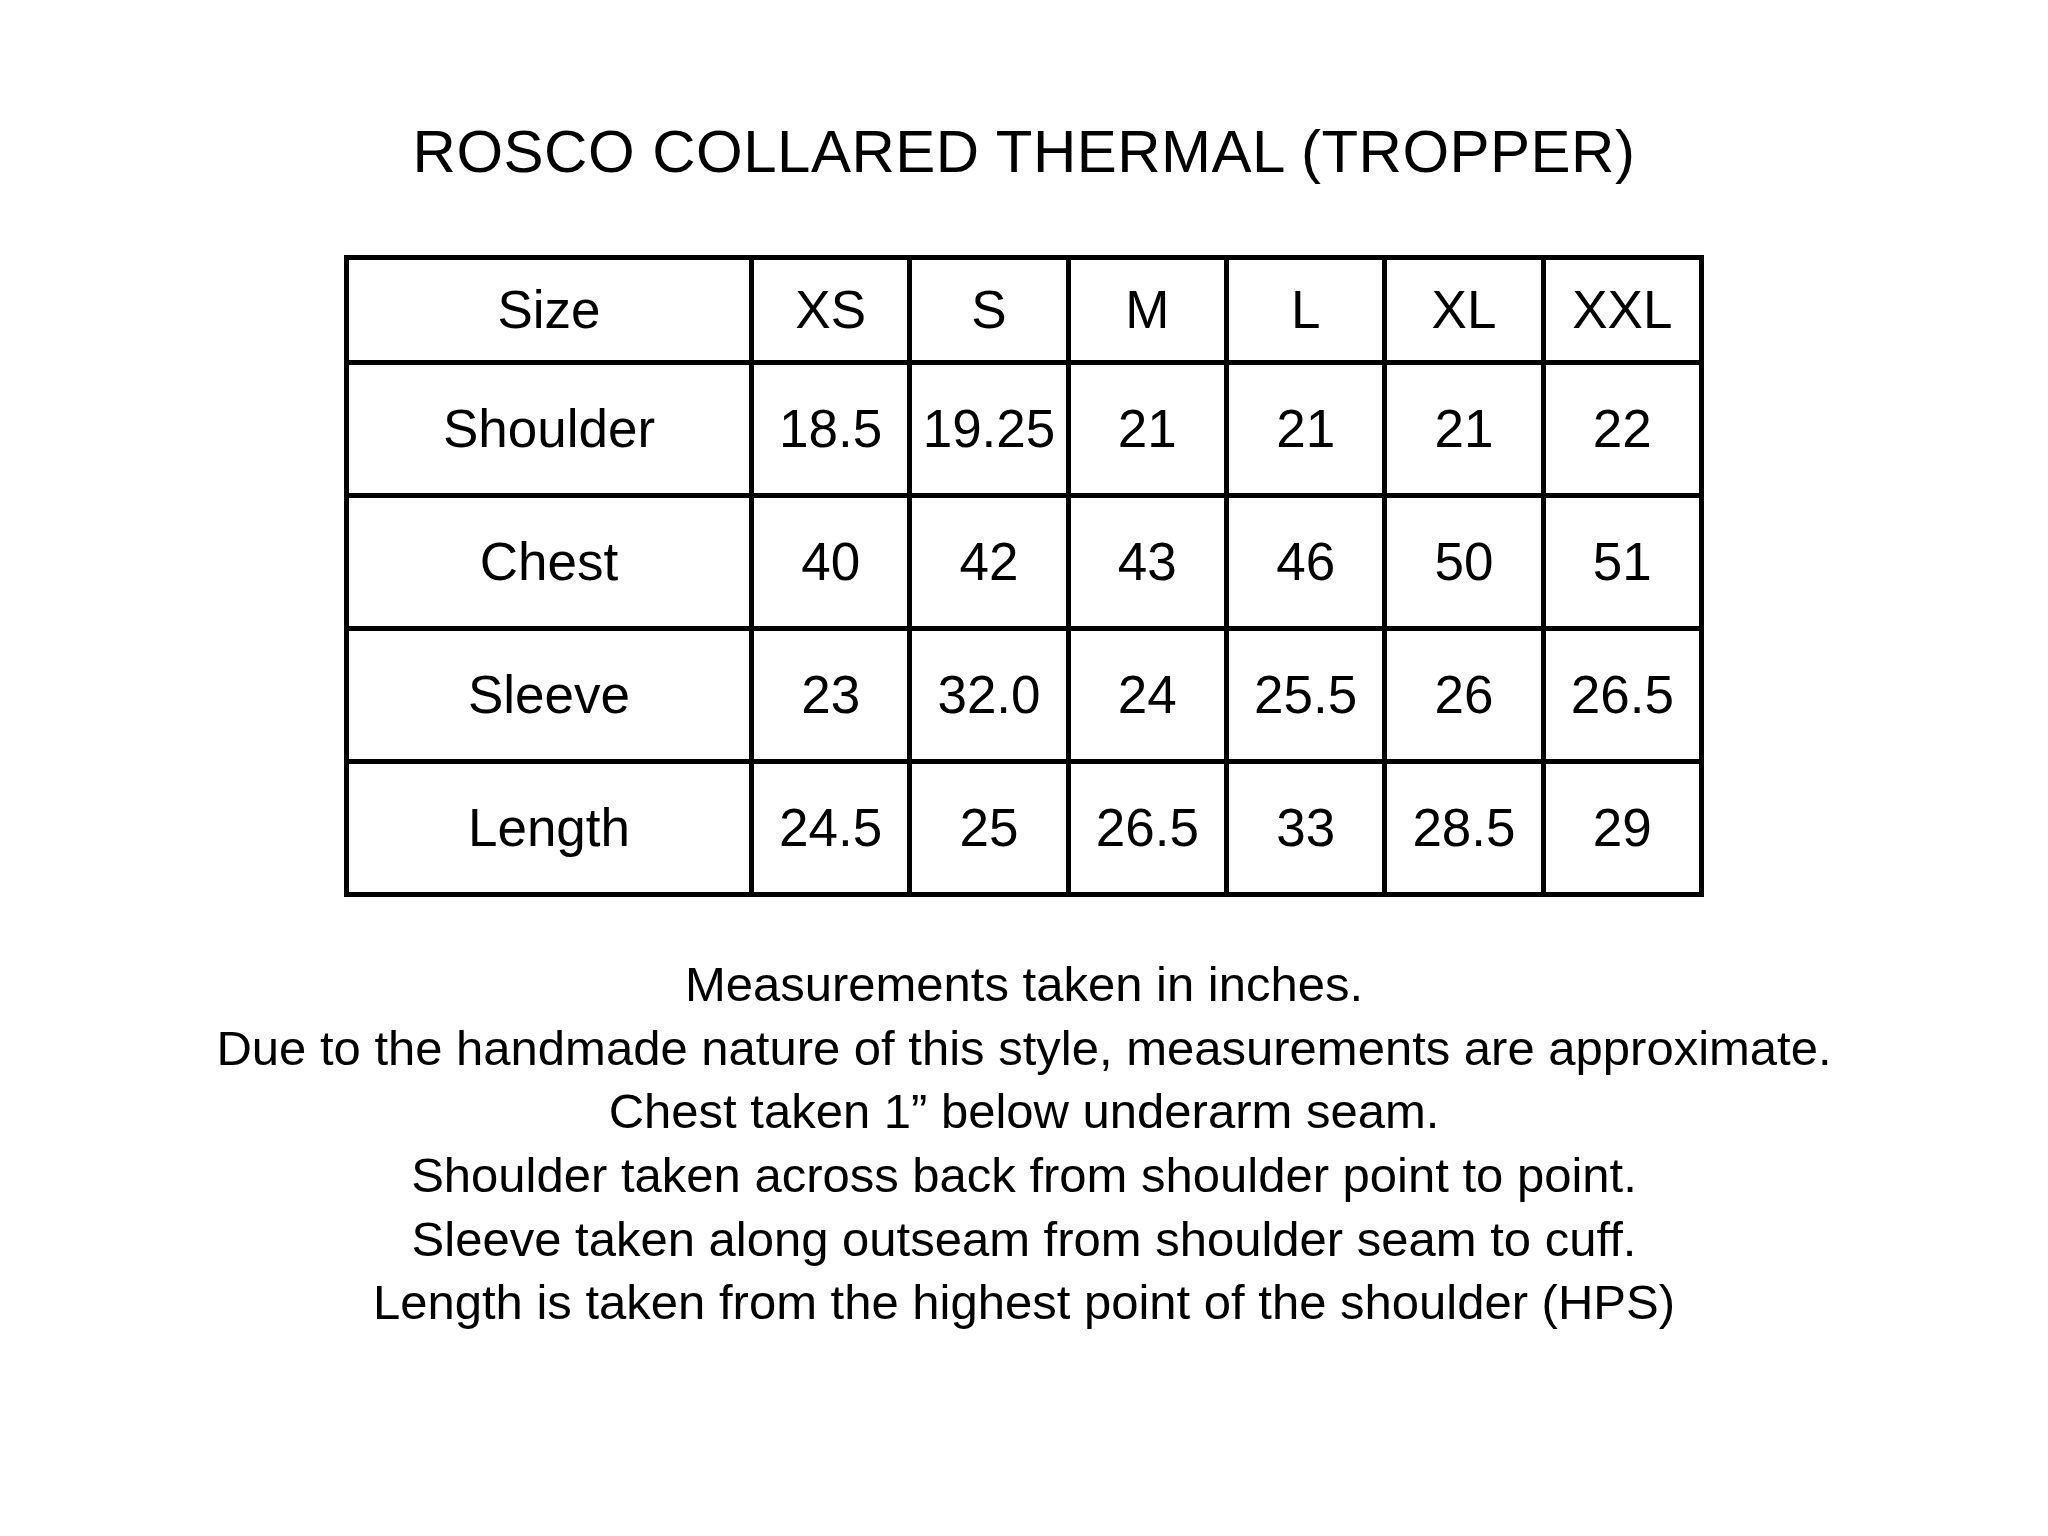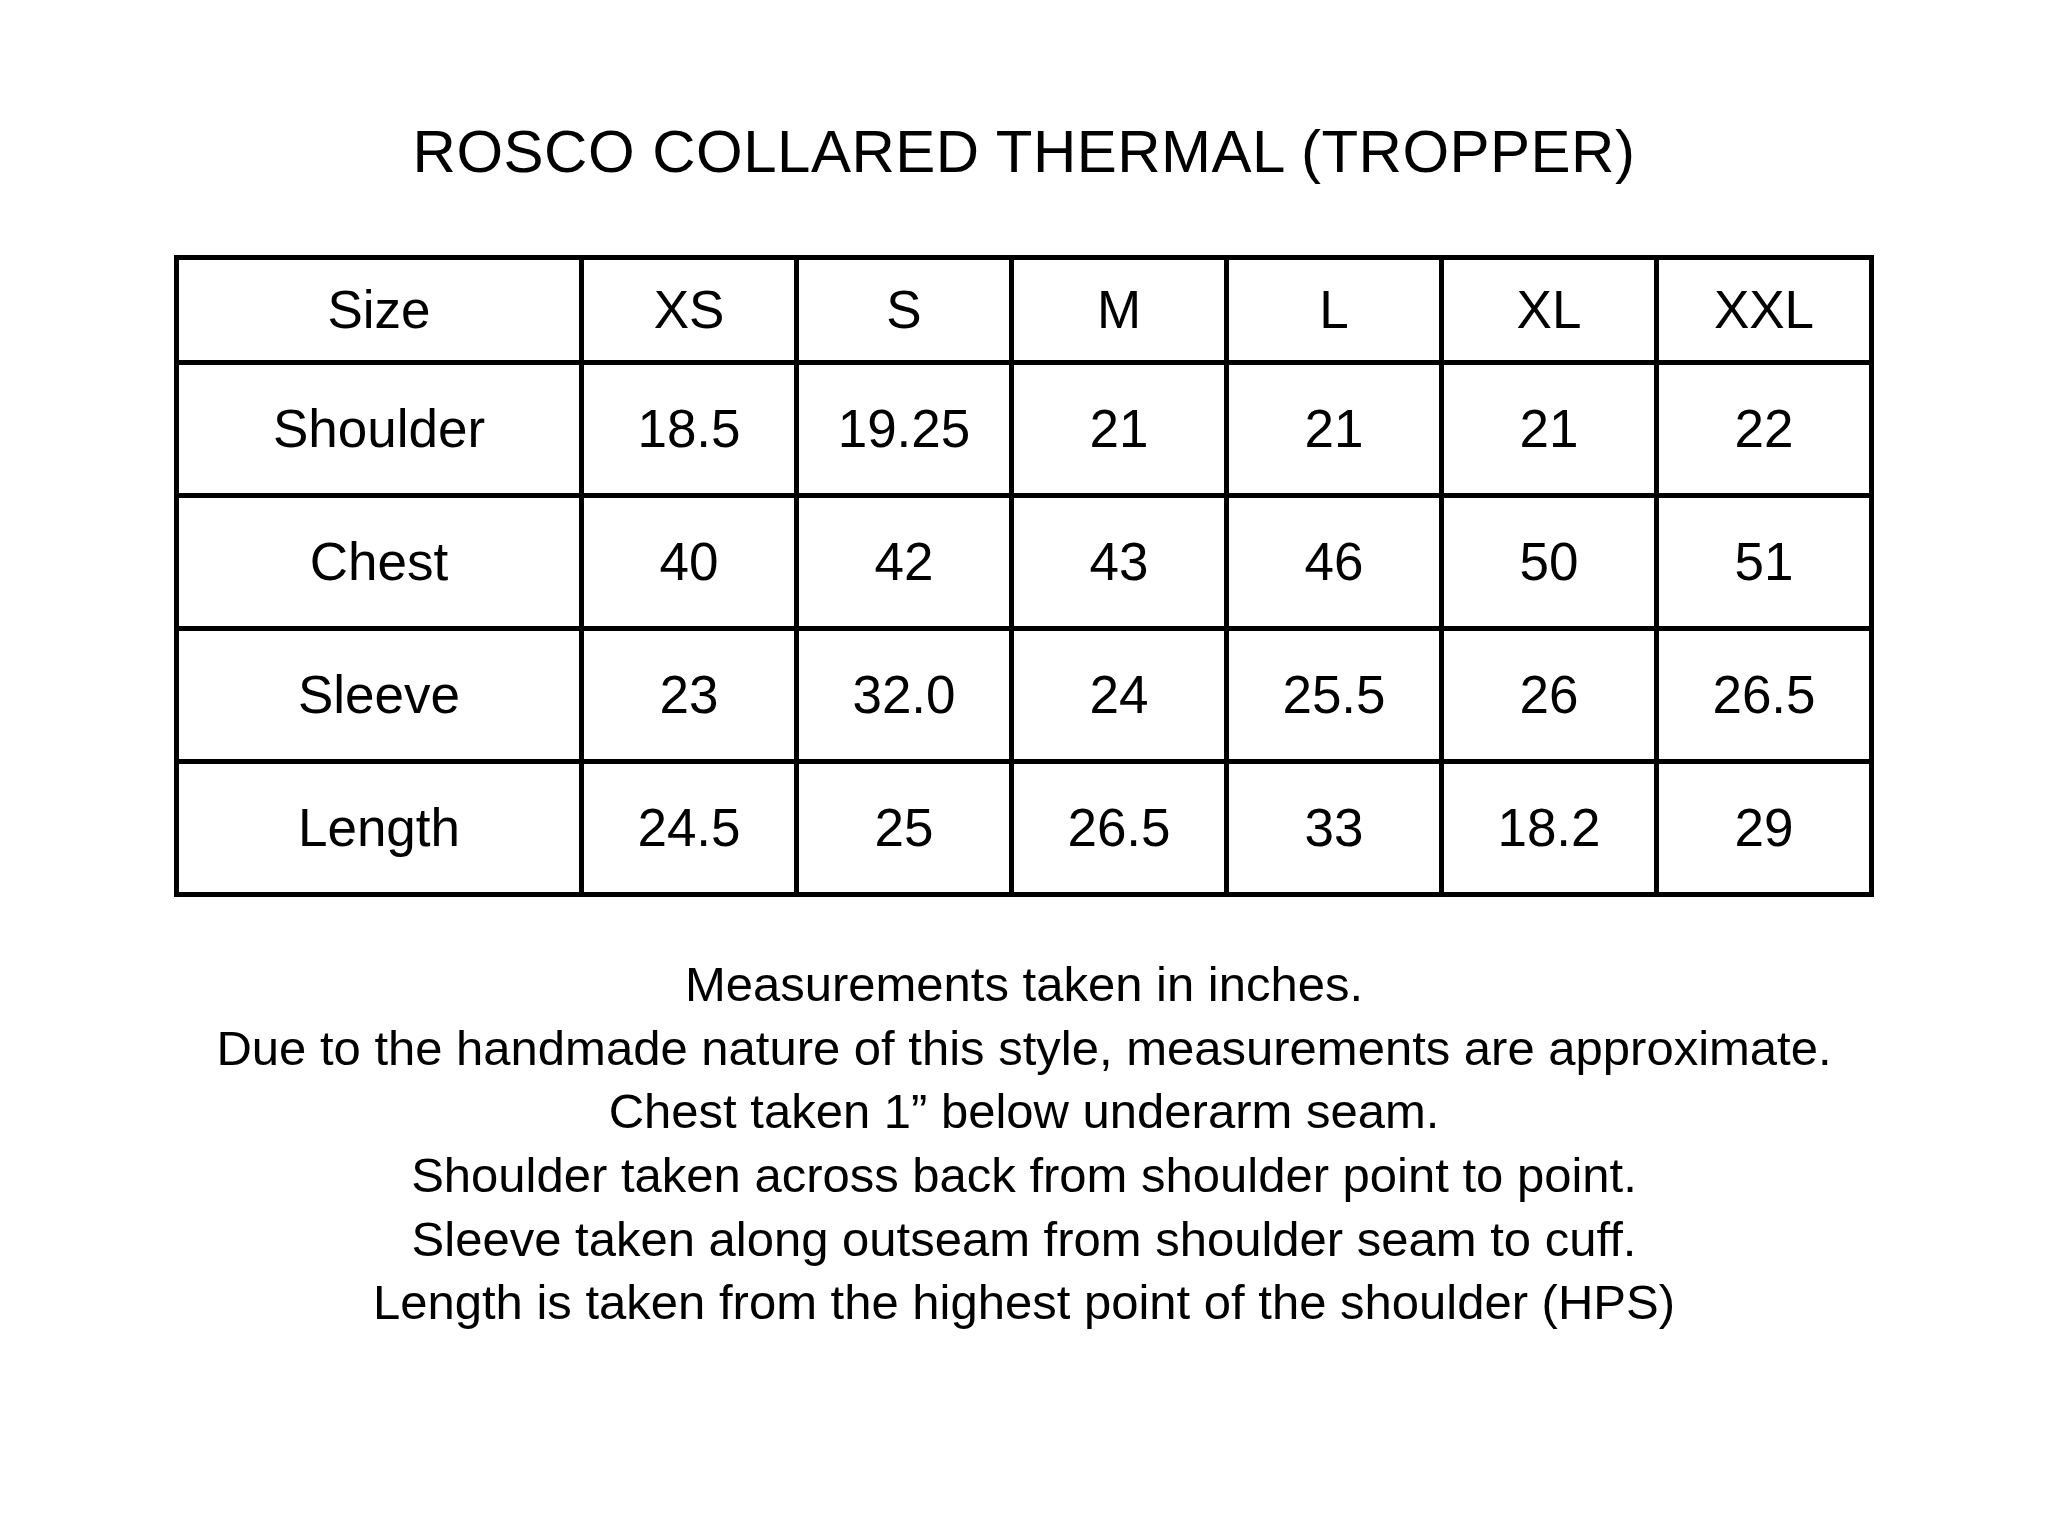--- a/index.html
+++ b/index.html
@@ -26,21 +26,21 @@
     font-size: 60px;
     font-weight: 400;
     letter-spacing: 0.5px;
     margin: 0;
     padding-top: 104px;
     line-height: 1.05;
   }
   .table-wrap {
     margin: 16px auto;
     margin-top: 72px;
-    width: 1700px;
+    width: 1360px;
     border-radius: 22px;
   }
   table.size-table {
     border-collapse: collapse;
     width: 100%;
     table-layout: fixed;
   }
   table.size-table td {
     border: 5px solid #000000;
     text-align: center;
@@ -117,21 +117,21 @@
           <td>26</td>
           <td>26.5</td>
         </tr>
 
         <tr>
           <td class="label-col">Length</td>
           <td>24.5</td>
           <td>25</td>
           <td>26.5</td>
           <td>33</td>
-          <td>18.2</td>
+          <td>28.5</td>
           <td>29</td>
         </tr>
       </tbody>
     </table>
   </div>
 
   <div class="notes">
     <div>Measurements taken in inches.</div>
     <div>Due to the handmade nature of this style, measurements are approximate.</div>
     <div>Chest taken 1” below underarm seam.</div>

